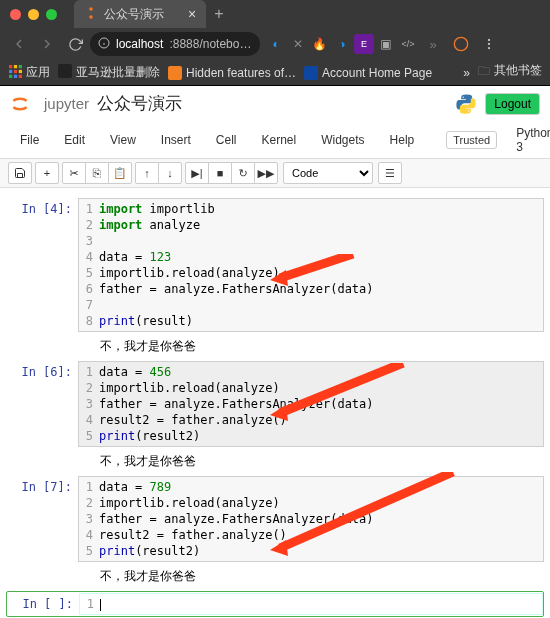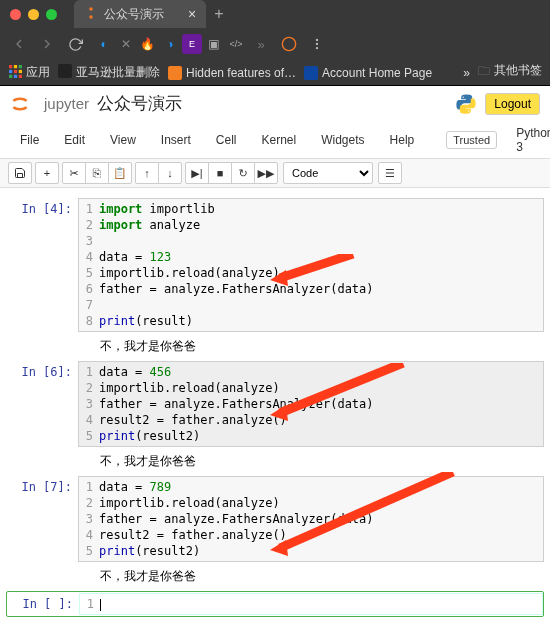--- a/index.html
+++ b/index.html
@@ -21,21 +21,21 @@
   .ext{width:20px;height:20px;display:flex;align-items:center;justify-content:center;border-radius:3px;font-size:12px}
   .bm{height:26px;display:flex;align-items:center;padding:0 8px;gap:8px;background:#383838;border-bottom:1px solid #000;font-size:12px}
   .bmitem{display:flex;gap:4px;color:#ddd;white-space:nowrap}
   .bmitem .sq{width:14px;height:14px;border-radius:2px;display:flex;align-items:center;justify-content:center}
   
   .jhdr{display:flex;align-items:center;padding:6px 10px;gap:8px;border-bottom:1px solid #fff}
   .jlogo{display:flex;align-items:center;gap:14px;font-size:15px;color:#757575}
   .jtitle{font-size:17px;color:#222}
   .hsp{flex:1}
   .pyicon{width:22px;height:22px}
-  .logout{border:1px solid #ccc;border-radius:3px;padding:3px 8px;font-size:12px;background:#fde047}
+  .logout{border:1px solid #ccc;border-radius:3px;padding:3px 8px;font-size:12px;background:#22c55e}
   .menubar{display:flex;align-items:center;padding:2px 10px;gap:5px;font-size:12px;color:#333;border-bottom:1px solid #ddd;background:#fff}
   .menubar .mi{padding:3px 10px}
   .trusted{border:1px solid #ccc;border-radius:3px;padding:2px 6px;font-size:11px;margin-left:12px}
   .kernel{border:1px solid #ccc;border-left:none;border-top:none;border-bottom:none;padding:2px 8px;font-size:12px;margin-left:6px}
   .kdot{width:12px;height:12px;border:1px solid #888;border-radius:50%;margin-left:6px}
   .tbar{display:flex;align-items:center;padding:3px 8px;gap:3px;border-bottom:1px solid #ddd;background:#f8f8f8}
   .tbtn{border:1px solid #ccc;background:#fff;border-radius:2px;width:24px;height:22px;display:flex;align-items:center;justify-content:center;font-size:11px;color:#333}
   .tgrp{display:flex}
   .tgrp .tbtn{border-radius:0;margin-left:-1px}
   .tgrp .tbtn:first-child{border-radius:2px 0 0 2px;margin-left:0}
@@ -92,20 +92,33 @@
       <svg width="16" height="16" viewBox="0 0 24 24" fill="none" stroke="currentColor" stroke-width="2">
           <path d="M9 6l6 6-6 6"></path>
         </svg>
     </div>
     <div class="nicon">
       <svg width="15" height="15" viewBox="0 0 24 24" fill="none" stroke="currentColor" stroke-width="2">
           <path d="M23 4v6h-6"></path>
           <path d="M20.49 15a9 9 0 1 1-2.12-9.36L23 10"></path>
         </svg>
     </div>
+    <div class="url">
+      <span>
+        <svg width="12" height="12" viewBox="0 0 24 24" fill="none" stroke="#bbb" stroke-width="2">
+            <circle cx="12" cy="12" r="10"></circle>
+            <line x1="12" y1="8" x2="12" y2="8"></line>
+            <line x1="12" y1="12" x2="12" y2="16"></line>
+          </svg>
+      </span>
+      <span style="color:#fff">localhost</span>
+        <span>:8888/notebo…</span>
+      <span style="flex:1"></span>
+
+    </div>
     <div class="exticons">
       <div class="ext" style="color:#2196f3">◐</div>
       <div class="ext" style="color:#888">✕</div>
       <div class="ext" style="color:#ff5722">🔥</div>
       <div class="ext" style="color:#1e88e5">◑</div>
       <div class="ext" style="background:#6a1b9a;color:#fff;font-size:9px">E</div>
       <div class="ext" style="color:#aaa">▣</div>
       <div class="ext" style="color:#aaa;font-size:9px">&lt;/&gt;</div>
     </div>
     <div class="nicon dim">»</div>

